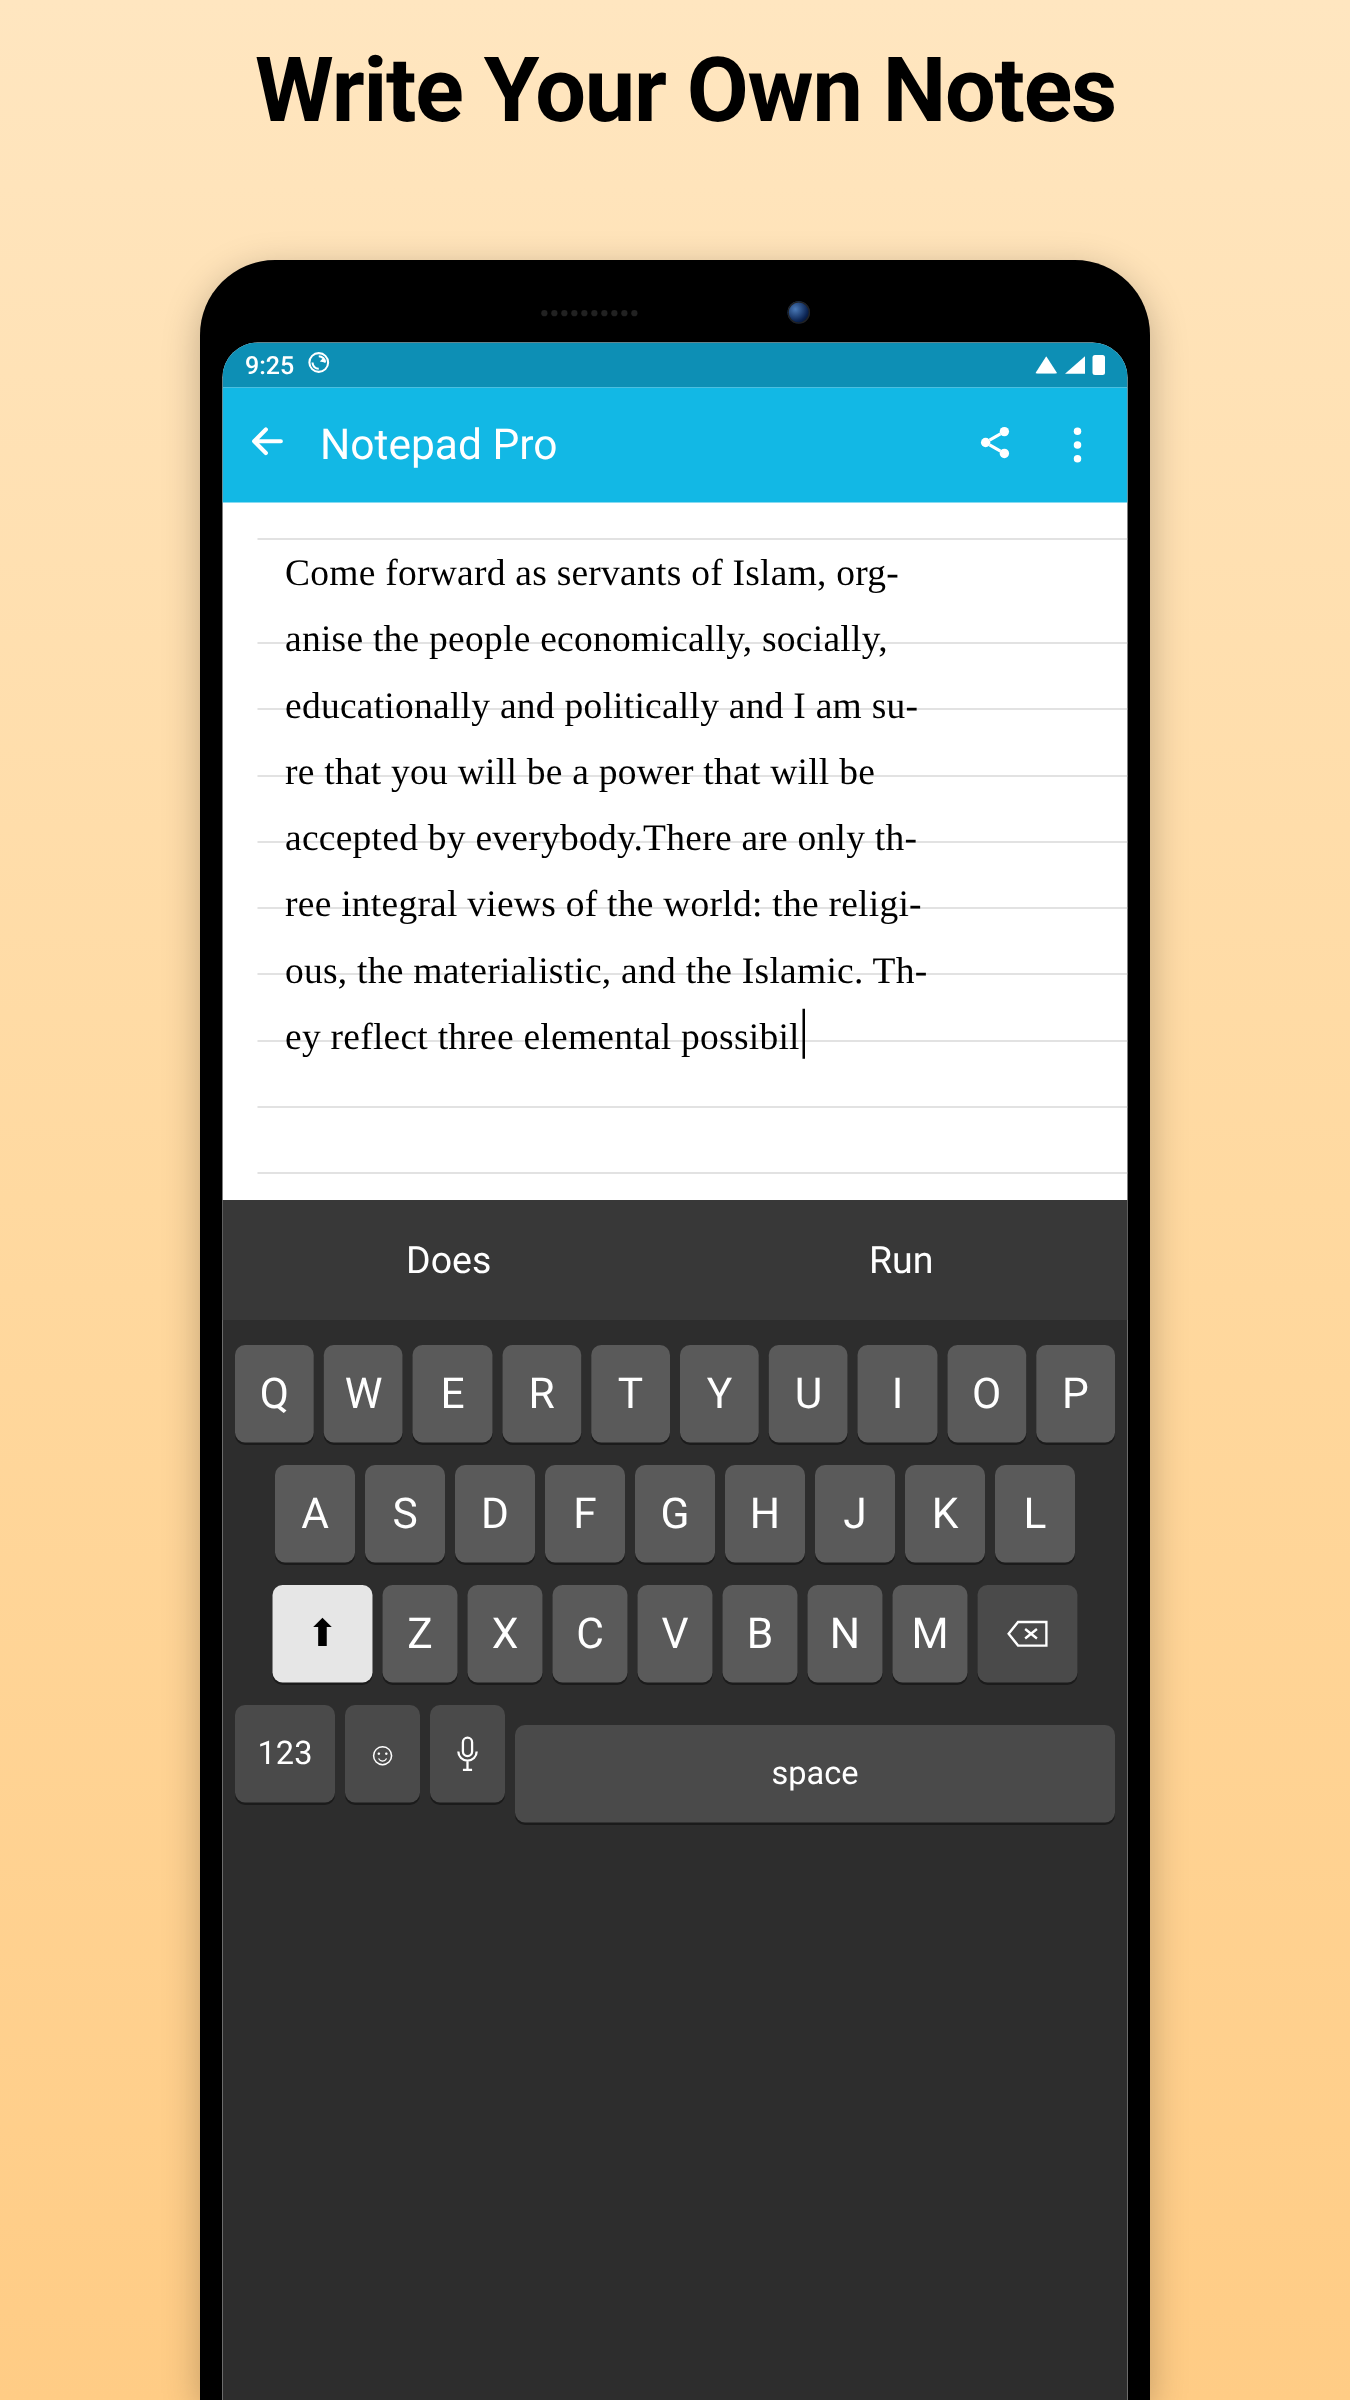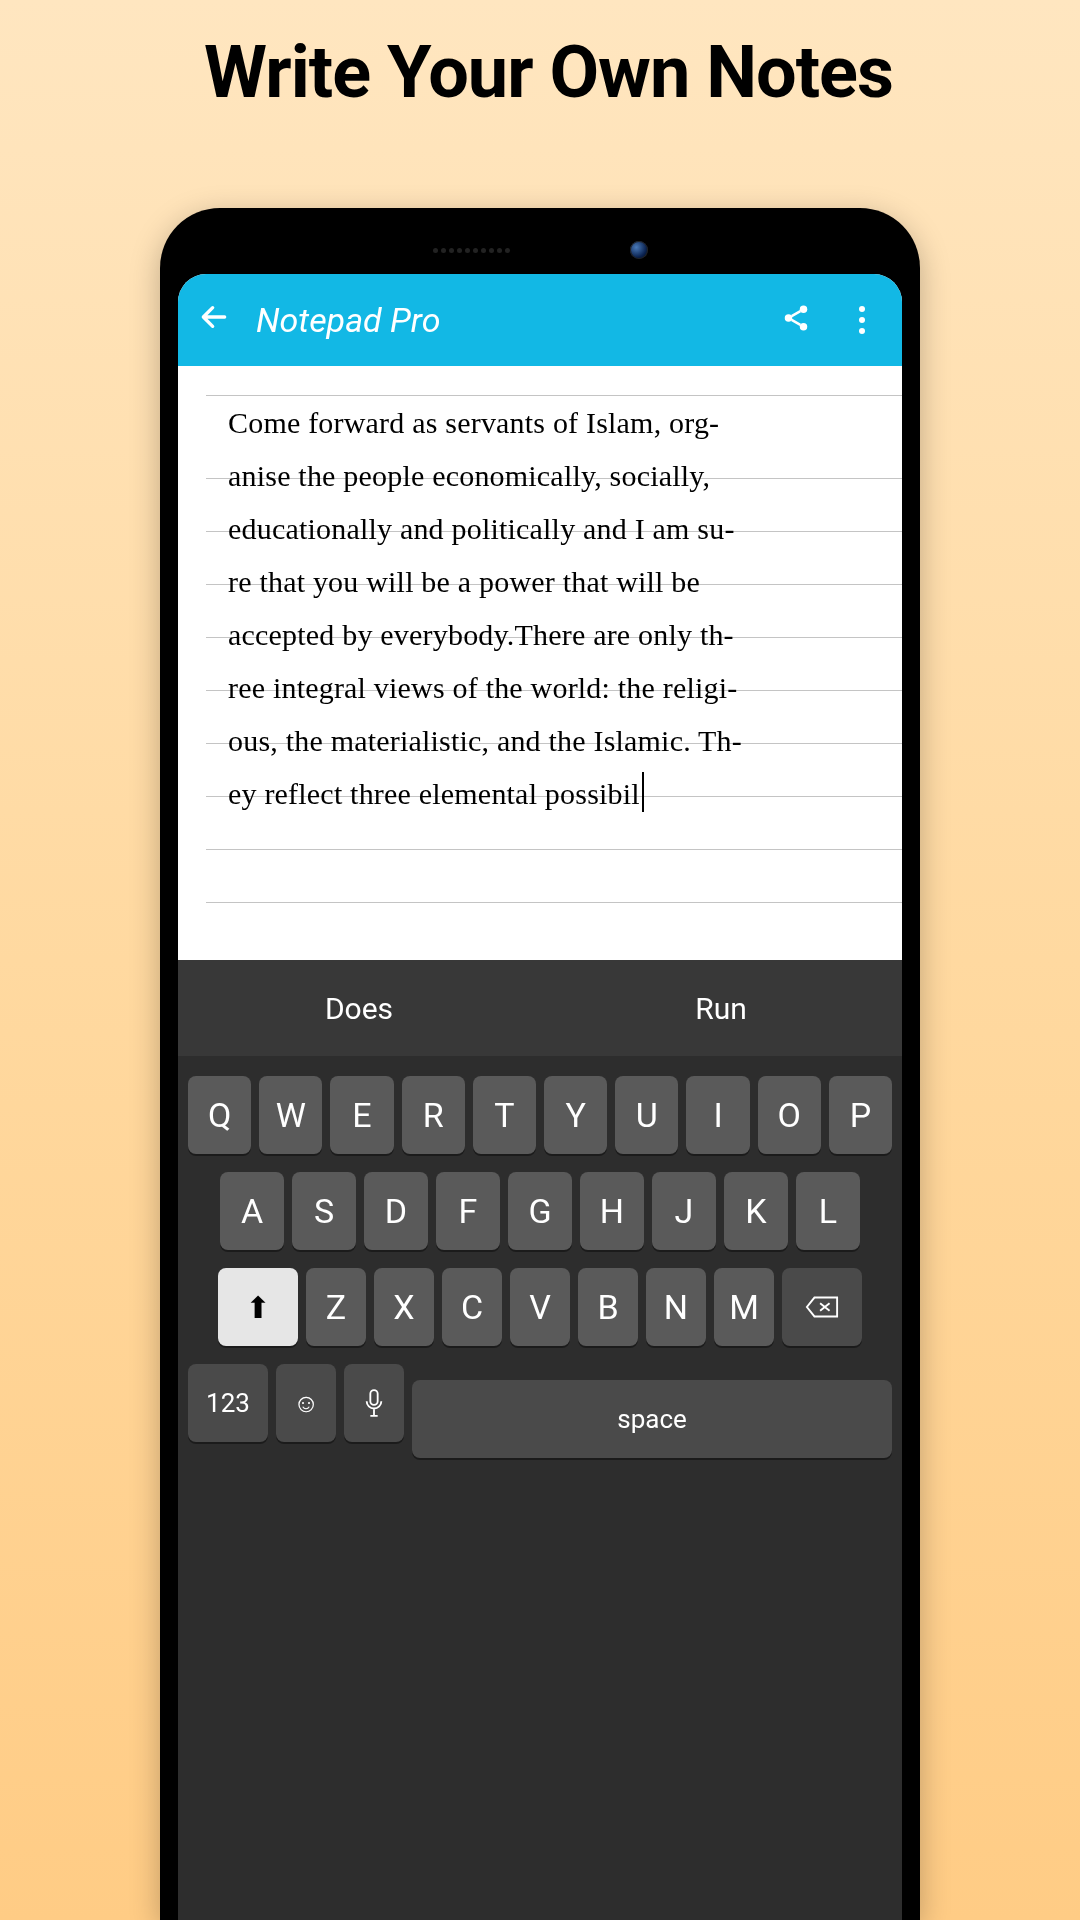--- a/index.html
+++ b/index.html
@@ -65,21 +65,20 @@
 .batt { width:10px; height:16px; background:#fff; border-radius:2px; }
 
 .appbar {
   height: 92px;
   background: #12b8e5;
   color: #fff;
   display: flex;
   align-items: center;
   padding: 0 20px;
   gap: 26px;
-  font-style: italic;
 }
 .appbar .back { font-size: 36px; line-height:1; }
 .appbar .title { font-size: 34px; font-weight: 400; flex:1; }
 .appbar .share, .appbar .more { width: 40px; text-align:center; }
 .share-svg { width:30px; height:30px; }
 .more-dots { display:flex; flex-direction:column; gap:5px; align-items:center; }
 .more-dots span { width:6px; height:6px; background:#fff; border-radius:50%; }
 
 .note-area {
   padding: 30px 22px 0 22px;
@@ -186,20 +185,37 @@
           <span class="dot"></span>
           <span class="dot"></span>
           <span class="dot"></span>
           <span class="dot"></span>
           <span class="dot"></span>
       </div>
       <div class="cam"></div>
     </div>
 
     <div class="screen">
+      <div class="statusbar">
+        <div class="left">
+          <span>9:25</span>
+          <span class="sysicon">
+            <svg width="20" height="20" viewBox="0 0 24 24">
+                <circle cx="12" cy="12" r="9" fill="none" stroke="#fff" stroke-width="2"></circle>
+                <path d="M12 6 A6 6 0 0 1 18 12 M12 18 A6 6 0 0 1 6 12" fill="none" stroke="#fff" stroke-width="2"></path>
+                <path d="M17 7 L18 12 L13 11" fill="#fff"></path>
+              </svg>
+          </span>
+        </div>
+        <div class="right">
+          <span class="wifi"></span>
+          <span class="signal"></span>
+          <span class="batt"></span>
+        </div>
+      </div>
 
       <div class="appbar">
         <div class="back">
           <svg width="32" height="32" viewBox="0 0 24 24">
               <path d="M20 12H4M4 12L11 5M4 12L11 19" stroke="#fff" stroke-width="2.5" fill="none" stroke-linecap="round" stroke-linejoin="round"></path>
             </svg>
         </div>
         <div class="title">Notepad Pro</div>
         <div class="share">
           <svg class="share-svg" viewBox="0 0 24 24">

